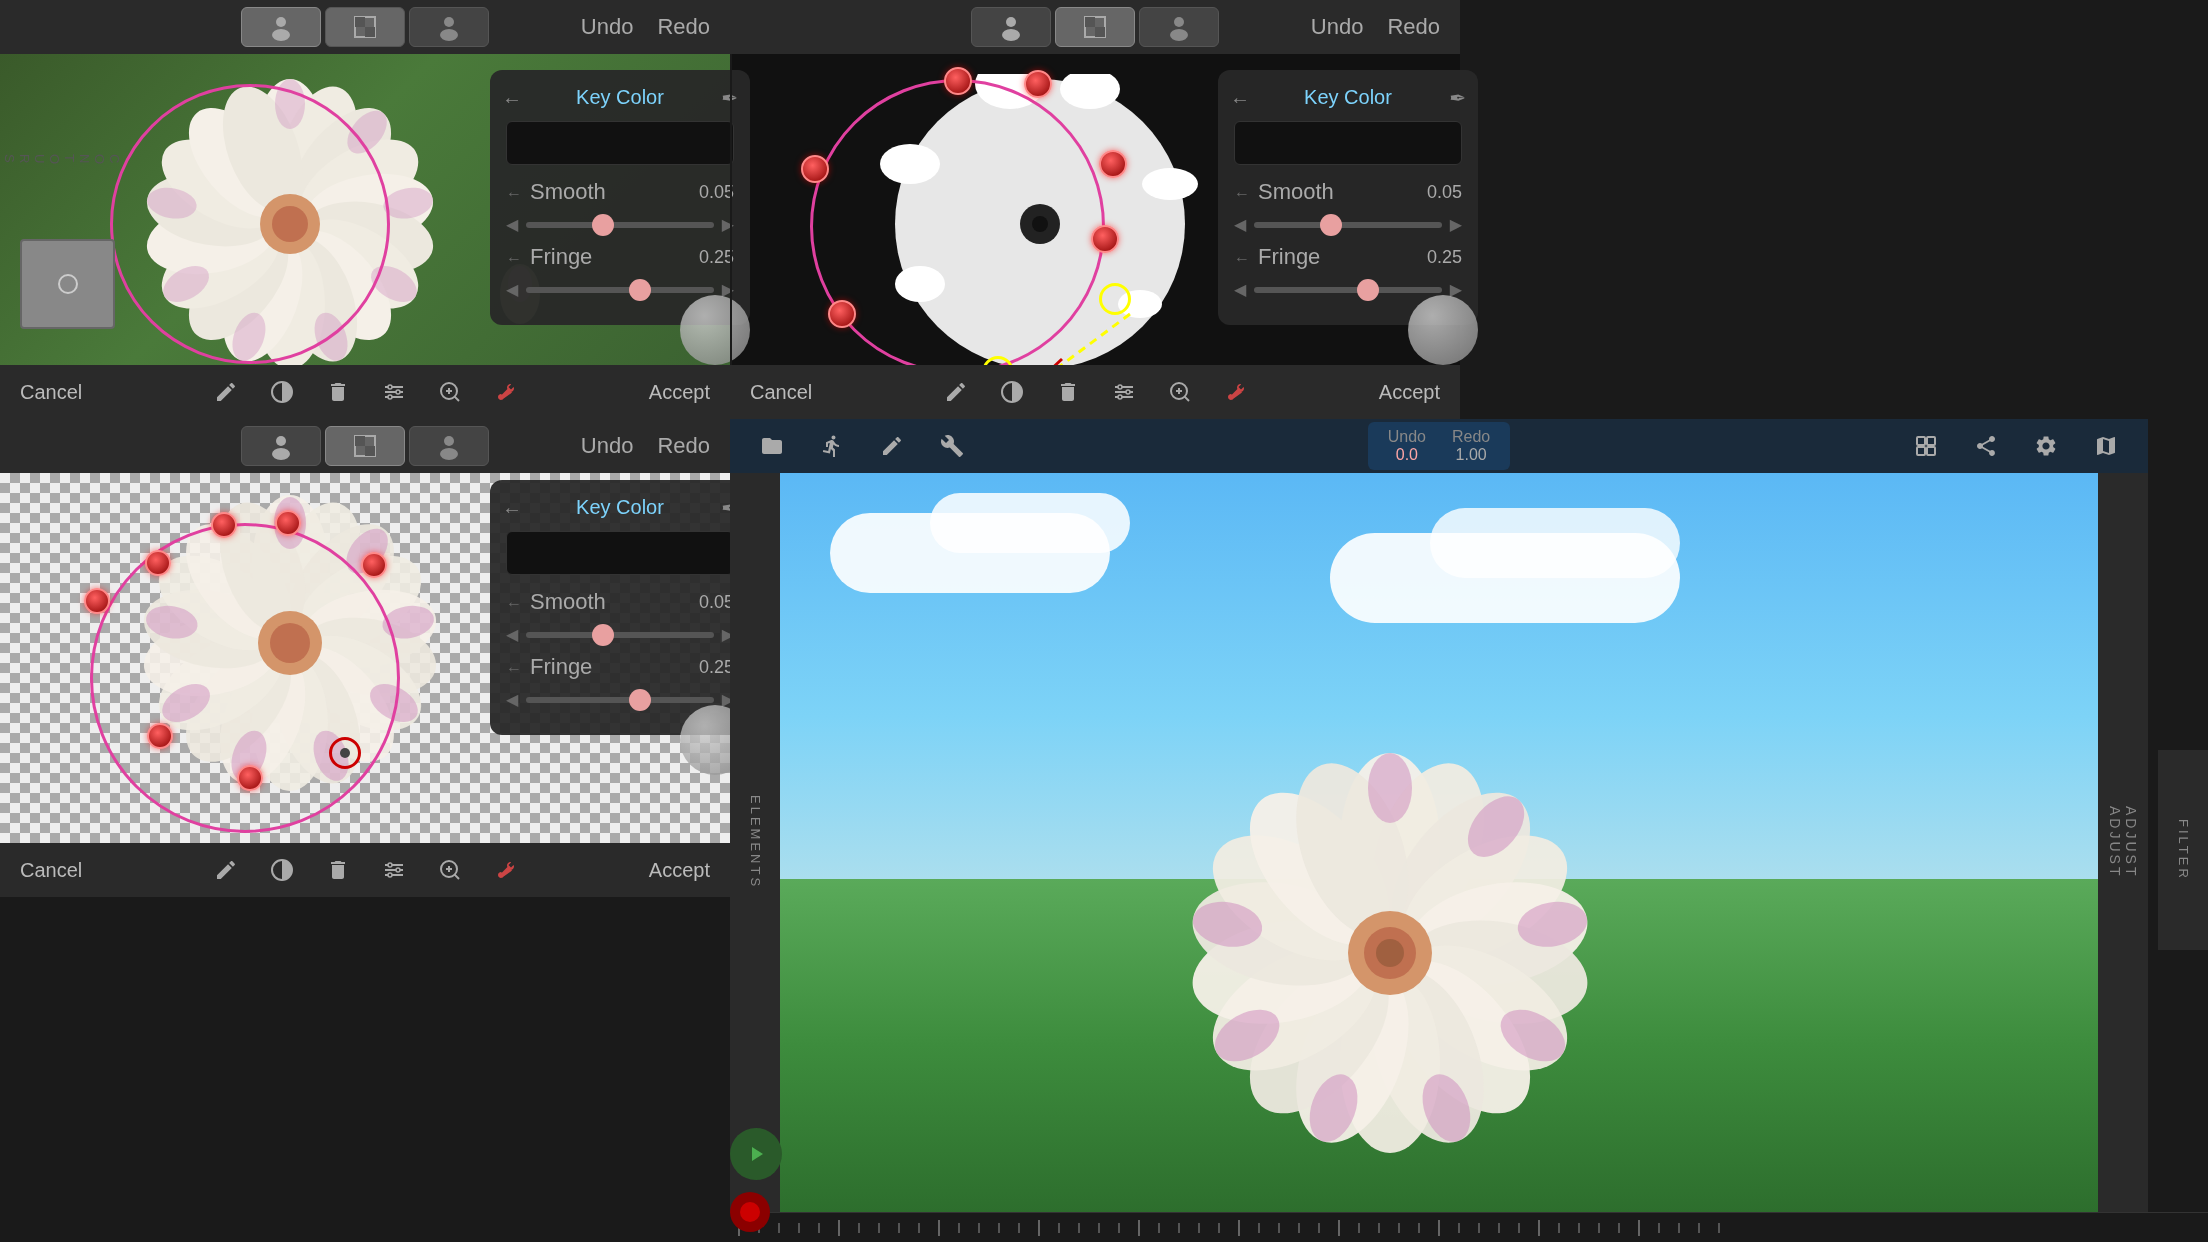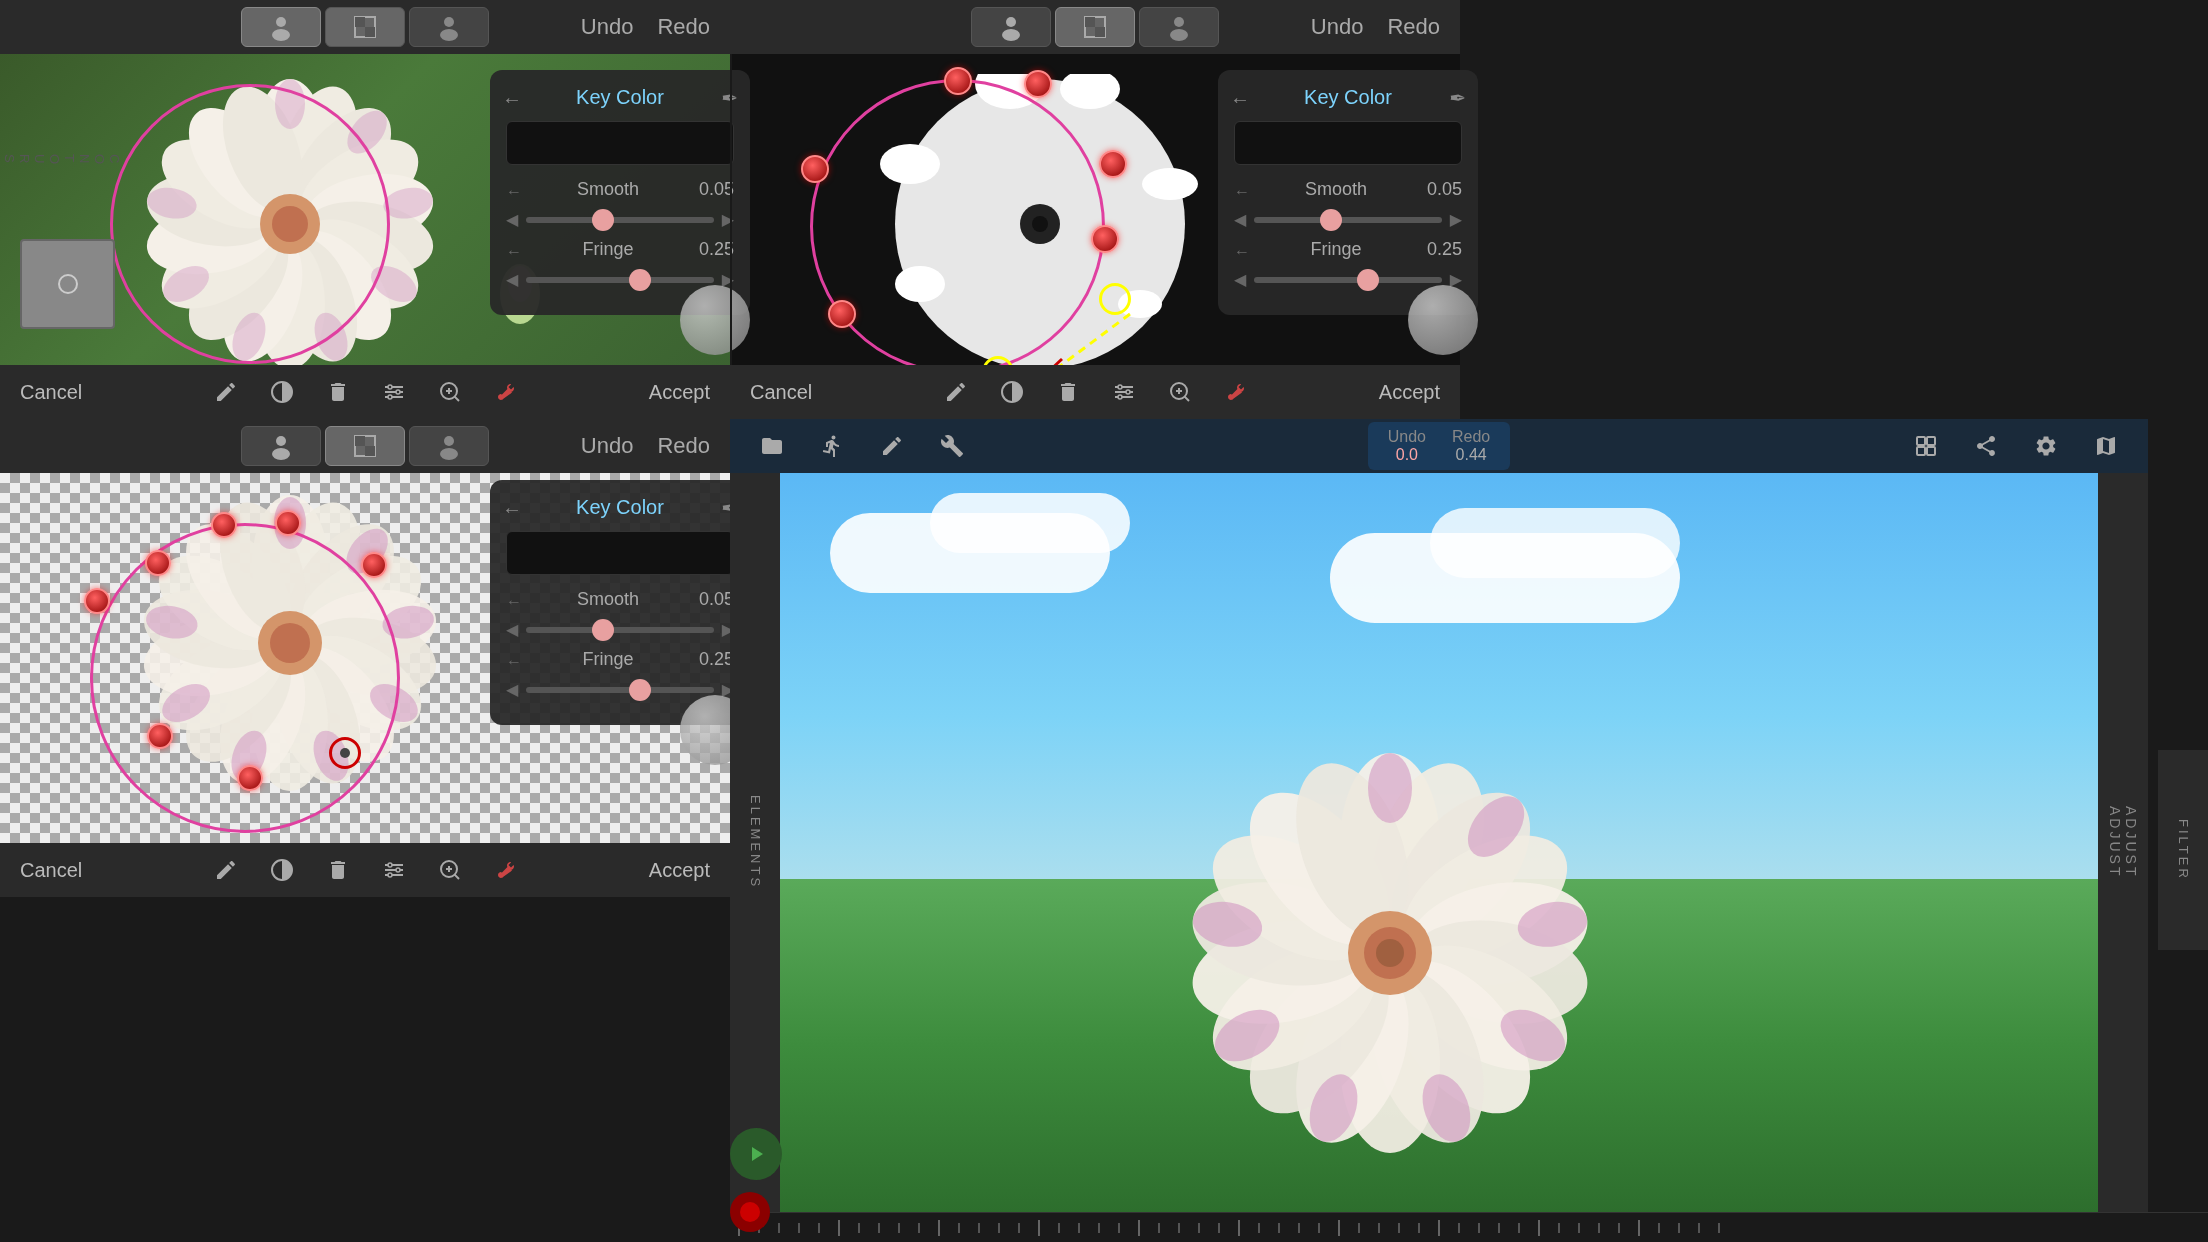--- a/index.html
+++ b/index.html
@@ -128,23 +128,22 @@
     }
 
     .panel-row {
       display: flex;
       align-items: center;
       margin-bottom: 10px;
       gap: 8px;
     }
     .panel-row-label {
       color: #aaa;
-      font-size: 18px;
+      font-size: 22px;
       flex: 1;
-      text-align: center;
     }
     .panel-row-value {
       color: #aaa;
       font-size: 18px;
       min-width: 40px;
       text-align: right;
     }
     .panel-back-small {
       color: #666;
       font-size: 16px;
@@ -841,21 +840,21 @@
       </svg>
   </div>
 
   <div style="background:#1a3a5a;border-radius:6px;display:flex;gap:2px;padding:4px 8px;margin-left:auto;">
     <div style="display:flex;flex-direction:column;align-items:center;padding:2px 12px;">
       <span style="color:#888;font-size:16px;">Undo</span>
       <span style="color:#fca5a5;font-size:16px;">0.0</span>
     </div>
     <div style="display:flex;flex-direction:column;align-items:center;padding:2px 12px;">
       <span style="color:#888;font-size:16px;">Redo</span>
-      <span style="color:#aaa;font-size:16px;">0.44</span>
+      <span style="color:#aaa;font-size:16px;">1.00</span>
     </div>
   </div>
   <div class="toolbar-btn" style="margin-left:auto;">
     <svg width="24" height="24" viewBox="0 0 24 24">
         <rect x="3" y="3" width="8" height="8" rx="1" fill="none" stroke="#aaa" stroke-width="2"></rect>
         <rect x="13" y="3" width="8" height="8" rx="1" fill="none" stroke="#aaa" stroke-width="2"></rect>
         <rect x="3" y="13" width="8" height="8" rx="1" fill="none" stroke="#aaa" stroke-width="2"></rect>
         <rect x="13" y="13" width="8" height="8" rx="1" fill="none" stroke="#aaa" stroke-width="2"></rect>
       </svg>
   </div>

